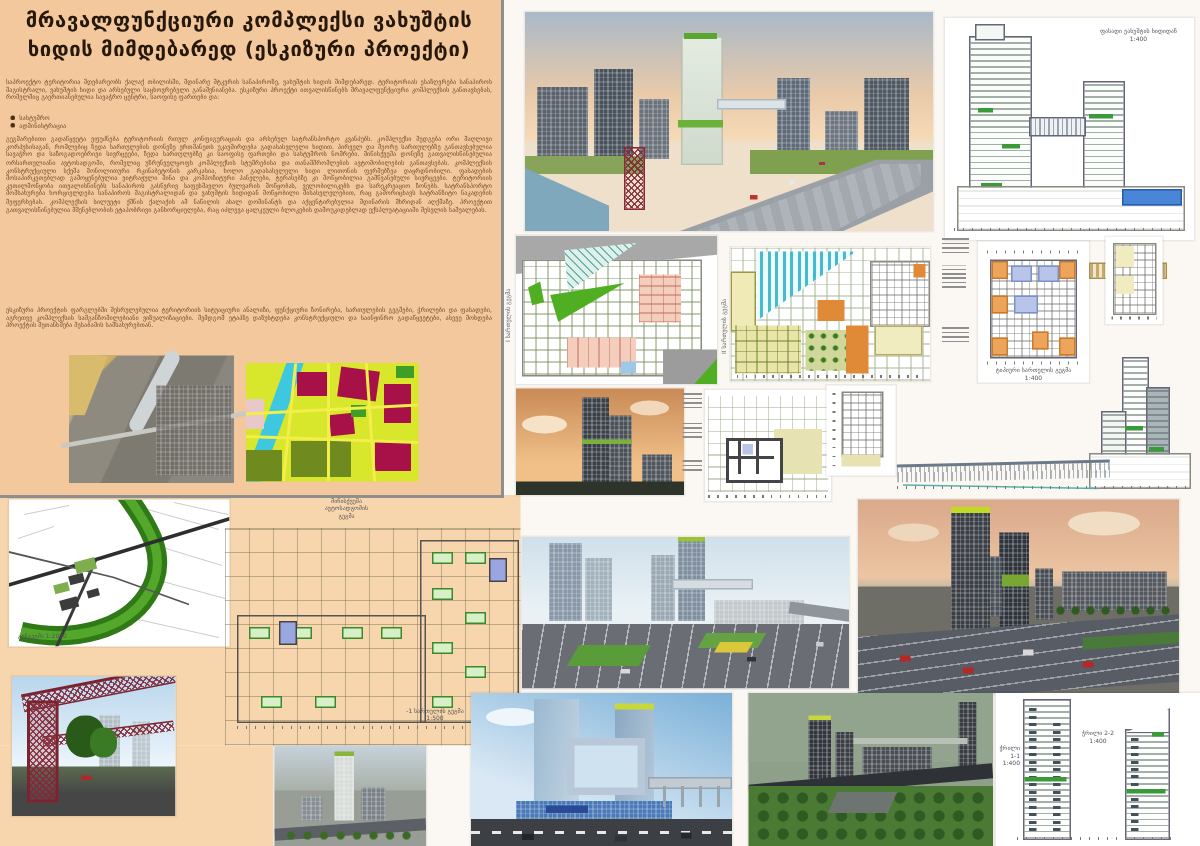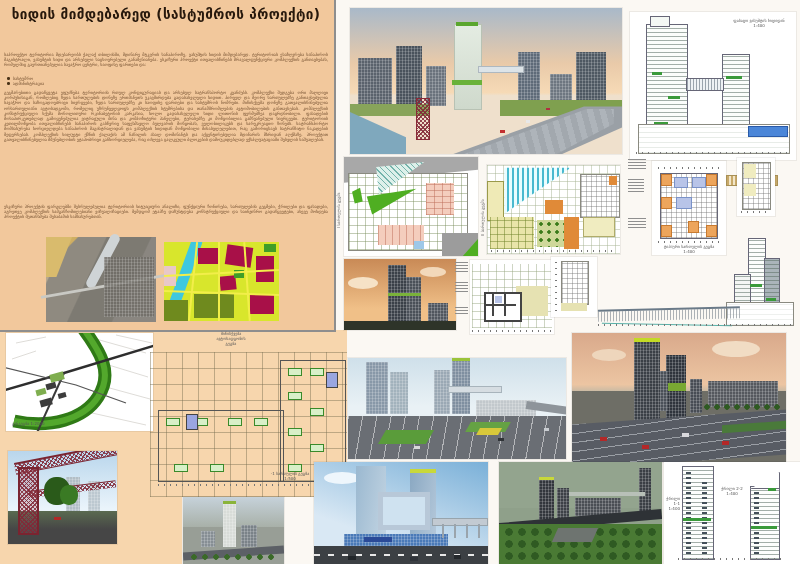--- a/index.html
+++ b/index.html
@@ -35,21 +35,22 @@
 </head>
 <body>
 
 <div id="poster">
 
   <div class="abs" style="left:0;top:330px;width:347px;height:167px;background:#f7d6ad;"></div>
   <div class="abs" style="left:0;top:497px;width:182px;height:67px;background:#f7d6ad;"></div>
 
   <div class="abs" style="left:0;top:0;width:334px;height:330px;background:#f2c89c;border-right:2px solid #8e8e8e;border-bottom:2px solid #8e8e8e;">
     <div class="abs title" style="left:2px;top:5px;width:328px;">
-      <div>ხიდის მიმდებარედ (სასტუმროს პროექტი)</div>
+      <div>მრავალფუნქციური კომპლექსი ვახუშტის</div>
+      <div>ხიდის მიმდებარედ (ესკიზური პროექტი)</div>
     </div>
     <div class="abs smalltext" style="left:4px;top:52px;width:324px;">საპროექტო ტერიტორია მდებარეობს ქალაქ თბილისში, მდინარე მტკვრის სანაპიროზე, ვახუშტის ხიდის მიმდებარედ. ტერიტორიას ესაზღვრება სანაპიროს მაგისტრალი, ვახუშტის ხიდი და არსებული საცხოვრებელი განაშენიანება. ესკიზური პროექტი ითვალისწინებს მრავალფუნქციური კომპლექსის განთავსებას, რომელშიც გაერთიანებულია სავაჭრო ცენტრი, საოფისე ფართები და:</div>
     <div class="abs" style="left:6px;top:76px;width:320px;">
       <div class="smalltext" style="text-align:left;">
         <span class="bullet-dot"></span>
         <span>სასტუმრო</span>
       </div>
       <div class="smalltext" style="text-align:left;">
         <span class="bullet-dot"></span>
         <span>ადმინისტრაცია</span>

